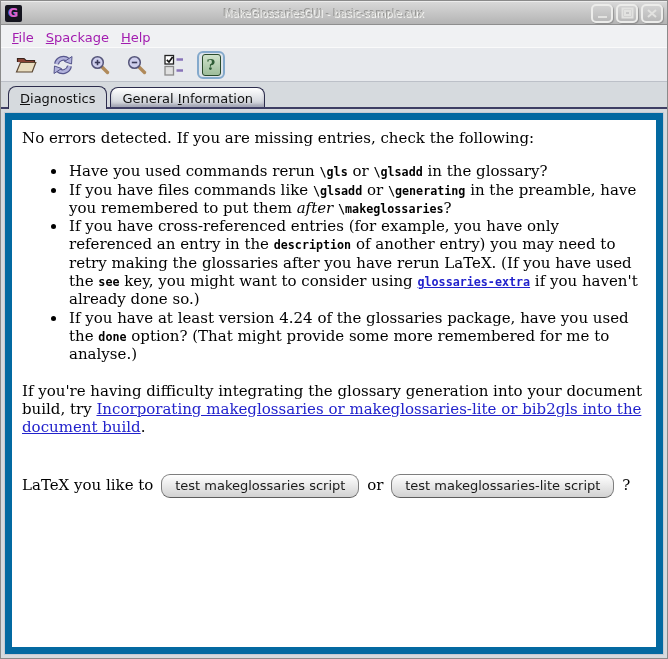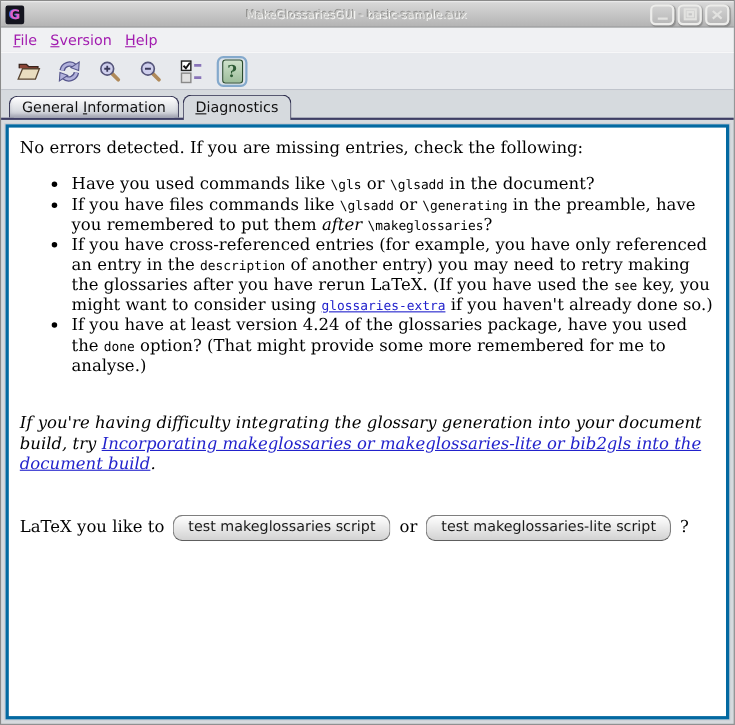--- a/index.html
+++ b/index.html
@@ -106,34 +106,35 @@
   .tab.selected {
     background: #d6dade;
     height: 23px; padding-top: 4px;
     margin-bottom: -2px; z-index: 2;
   }
   
   .content-wrap { flex: 1; padding: 4px; overflow: hidden; }
   .content-panel {
     height: 100%;
     background: #ffffff;
-    border: 3px solid #0369a1;
+    border: 7px solid #0369a1;
     box-shadow: 0 0 0 1px #c6cad2;
     padding: 7px 10px;
     font-family: "DejaVu Serif", serif;
     font-size: 15px; line-height: 1.22; color: #000;
     overflow: hidden;
   }
   .content-panel ul { margin: 15px 0 0 0; padding-left: 45px; }
   .content-panel li { padding-left: 2px; }
-  .para { margin-top: 34px; font-style: italic; }
+  .para { margin-top: 18px; }
   .intro { margin-top: 2px; }
   .code, a.linkcode {
     font-family: "DejaVu Sans Mono", monospace;
     font-size: 0.78em;
+    font-weight: bold;
   }
   .em { font-style: italic; text-align: right; }
   a.link, a.linkcode { color: #2222cc; text-decoration: underline; }
   .question-row { margin-top: 38px; }
   .btn {
     font-family: "DejaVu Sans", sans-serif;
     font-size: 13px; color: #1a1a1a;
     padding: 3px 13px 4px;
     border: 1px solid #7e7e7e; border-bottom-color: #5e5e5e;
     border-radius: 9px;
@@ -167,21 +168,21 @@
         <svg width="12" height="11">
             <line x1="2" y1="2" x2="10" y2="9"></line>
             <line x1="10" y1="2" x2="2" y2="9"></line>
           </svg>
       </div>
     </div>
   </div>
 
   <div class="menubar">
     <span class="menu-item"><span class="mn">F</span><span>ile</span></span>
-    <span class="menu-item"><span class="mn">S</span><span>version</span></span>
+    <span class="menu-item"><span class="mn">S</span><span>package</span></span>
     <span class="menu-item"><span class="mn">H</span><span>elp</span></span>
   </div>
 
   <div class="toolbar">
     <div class="tool-btn">
       <svg width="24" height="24" viewBox="0 0 24 24">
         <path d="M3.5 9 V5.5 H10 L12 7.5 H20.5 V10.5" fill="#8a4436" stroke="#3a241c" stroke-width="1.2"></path>
         <path d="M2.5 19 L6.5 9.5 H21.8 L18.2 19 Z" fill="#e9ddc0" stroke="#5a4632" stroke-width="1.2"></path>
       </svg>
     </div>
@@ -218,29 +219,29 @@
         <rect x="3" y="13.5" width="8.5" height="8.5" fill="#e0e0e0" stroke="#8a8a8a" stroke-width="1.3"></rect>
         <line x1="14.5" y1="17.5" x2="21" y2="17.5" stroke="#8873b8" stroke-width="2.5"></line>
       </svg>
     </div>
     <div class="tool-btn selected">
       <div class="help-badge">?</div>
     </div>
   </div>
 
   <div class="tabstrip">
+    <div class="tab selected"><span></span><span class="mn">D</span><span>iagnostics</span></div>
     <div class="tab unselected"><span>General </span><span class="mn">I</span><span>nformation</span></div>
-    <div class="tab selected"><span></span><span class="mn">D</span><span>iagnostics</span></div>
   </div>
 
   <div class="content-wrap">
     <div class="content-panel">
       <p class="intro"><span>No errors detected. If you are missing entries, check the following:</span></p>
       <ul>
-          <li><span>Have you used commands like </span><span class="code">\gls</span><span> or </span><span class="code">\glsadd</span><span> in the document?</span></li>
+          <li><span>Have you used commands rerun </span><span class="code">\gls</span><span> or </span><span class="code">\glsadd</span><span> in the glossary?</span></li>
           <li><span>If you have files commands like </span><span class="code">\glsadd</span><span> or </span><span class="code">\generating</span><span> in the preamble, have you remembered to put them </span><span class="em">after</span><span> </span><span class="code">\makeglossaries</span><span>?</span></li>
           <li><span>If you have cross-referenced entries (for example, you have only referenced an entry in the </span><span class="code">description</span><span> of another entry) you may need to retry making the glossaries after you have rerun LaTeX. (If you have used the </span><span class="code">see</span><span> key, you might want to consider using </span><a href="#" class="linkcode">glossaries-extra</a><span> if you haven't already done so.)</span></li>
           <li><span>If you have at least version 4.24 of the glossaries package, have you used the </span><span class="code">done</span><span> option? (That might provide some more remembered for me to analyse.)</span></li>
         </ul>
       <p class="para"><span>If you're having difficulty integrating the glossary generation into your document build, try </span><a href="#" class="link">Incorporating makeglossaries or makeglossaries-lite or bib2gls into the document build</a><span>.</span></p>
       <p class="question-row">
         <span>LaTeX you like to </span>
         <button class="btn">test makeglossaries script</button>
         <span> or </span>
         <button class="btn">test makeglossaries-lite script</button>

